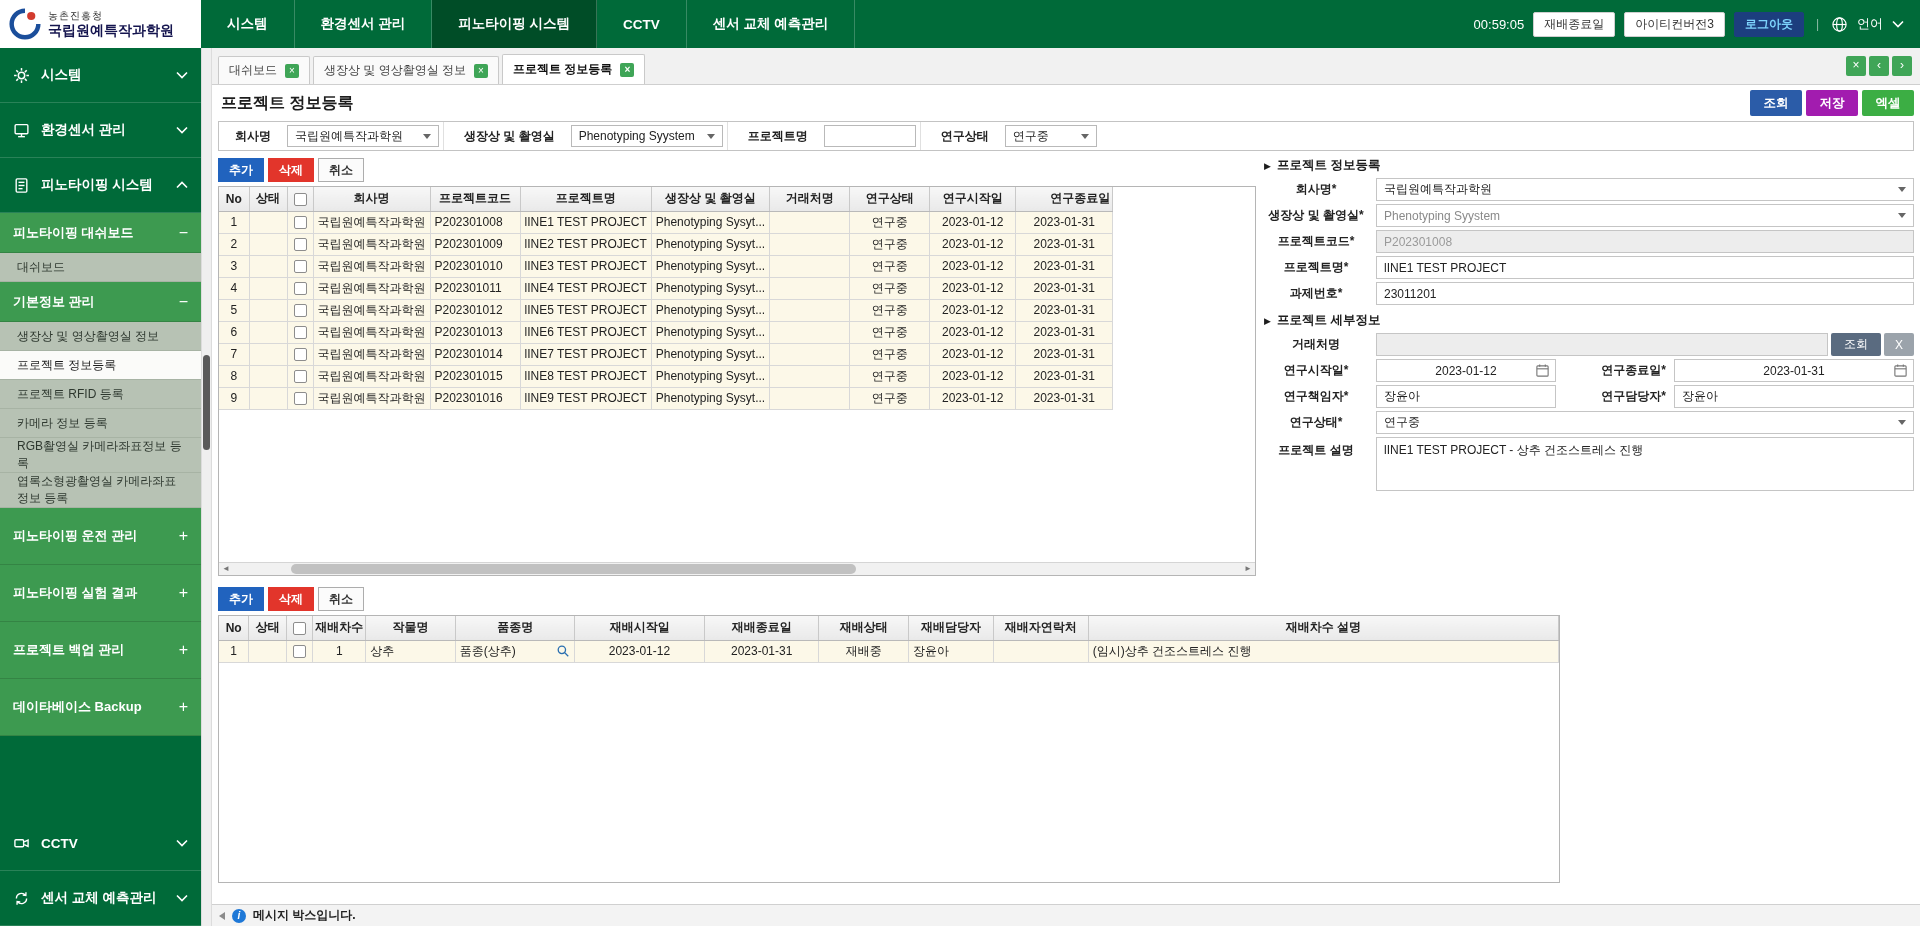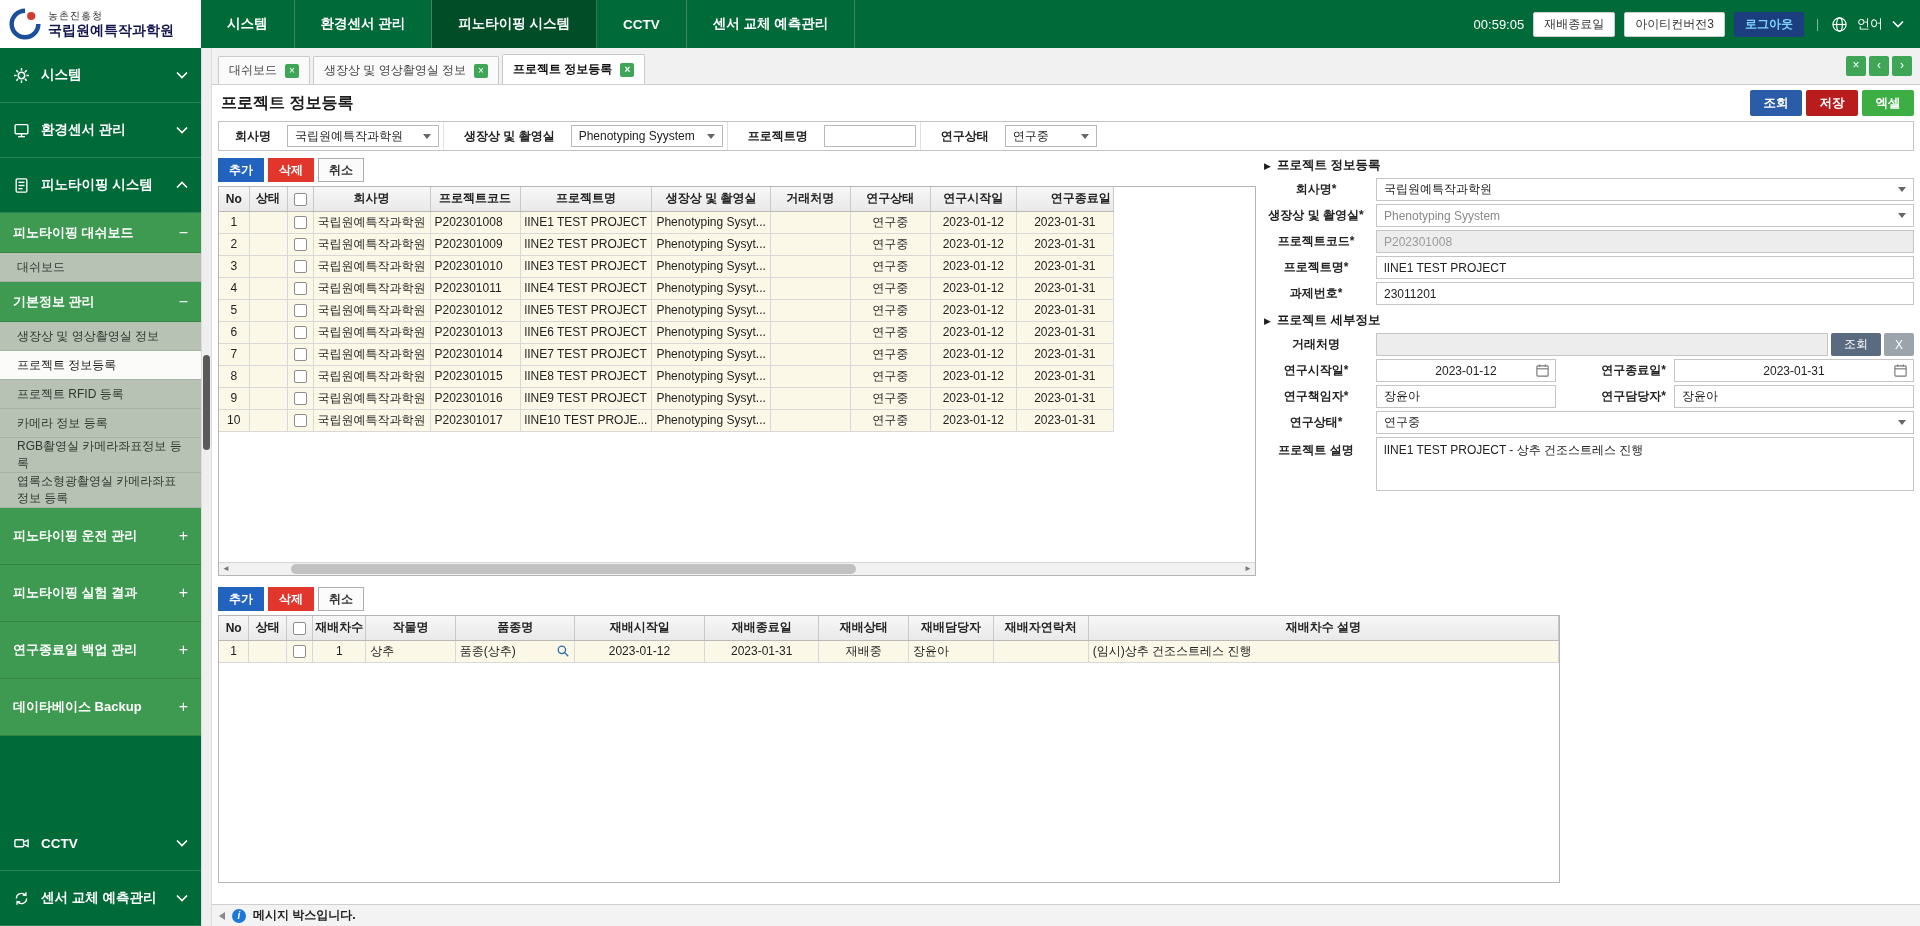--- a/index.html
+++ b/index.html
@@ -57,21 +57,21 @@
   .tab .x { width:14px; height:14px; background:#3FA557; color:#fff; font-size:10px; line-height:14px; text-align:center; border-radius:2px; }
   .tab-ctrls { position:absolute; right:8px; top:8px; display:flex; gap:3px; }
   .tab-ctrl { width:20px; height:20px; background:#3FA557; color:#fff; text-align:center; line-height:19px; font-size:12px; border-radius:2px; }
 
   .page-head { height:36px; flex:0 0 auto; display:flex; align-items:center; padding:0 6px; }
   .page-title { font-size:16px; font-weight:bold; color:#1d1d1d; margin-left:3px; }
   .page-actions { margin-left:auto; display:flex; gap:4px; }
   .pa-btn { height:26px; min-width:52px; padding:0 13px; color:#fff; font-weight:bold; font-size:12.5px;
     display:flex; align-items:center; justify-content:center; border-radius:2px; }
   .pa-btn.inquiry { background:#2B5CA8; }
-  .pa-btn.save { background:#b91c1c; }
+  .pa-btn.save { background:#a21caf; }
   .pa-btn.excel { background:#3CAE44; }
 
   .filterbar { margin:0 6px; flex:0 0 auto; border:1px solid #C3C3C3; height:30px; display:flex; align-items:center; background:#fff; }
   .f-label { font-weight:bold; text-align:center; padding:0 16px; white-space:nowrap; }
   .f-ctrl { height:22px; border:1px solid #B9B9B9; display:flex; align-items:center; gap:6px; padding:0 7px; background:#fff; }
   .f-select { width:152px; justify-content:space-between; }
   .f-input { width:92px; }
   .f-div { width:1px; align-self:stretch; background:#E0E0E0; margin:0 4px; }
   .chev-down { width:0; height:0; border-left:4px solid transparent; border-right:4px solid transparent; border-top:5px solid #666; }
 
@@ -240,21 +240,21 @@
       <div class="side-sub">엽록소형광촬영실 카메라좌표정보 등록</div>
       <div class="side-group tall">
         <span class="lbl">피노타이핑 운전 관리</span>
         <span class="pm">+</span>
       </div>
       <div class="side-group tall">
         <span class="lbl">피노타이핑 실험 결과</span>
         <span class="pm">+</span>
       </div>
       <div class="side-group tall">
-        <span class="lbl">연구종료일 백업 관리</span>
+        <span class="lbl">프로젝트 백업 관리</span>
         <span class="pm">+</span>
       </div>
       <div class="side-group tall">
         <span class="lbl">데이타베이스 Backup</span>
         <span class="pm">+</span>
       </div>
       <div class="side-top bottom-anchor">
         <span class="sicon">
           <svg width="17" height="17" viewBox="0 0 16 16" fill="none" stroke="#fff" stroke-width="1.3">
             <rect x="1.8" y="4.5" width="8.2" height="6.5" rx="1"></rect>
@@ -474,33 +474,20 @@
                   <td class="c">2023-01-12</td>
                   <td class="c">2023-01-31</td>
                 </tr>
                 <tr>
                   <td class="c">9</td>
                   <td class="c"></td>
                   <td class="c"><span class="cb"></span></td>
                   <td>국립원예특작과학원</td>
                   <td>P202301016</td>
                   <td>lINE9 TEST PROJECT</td>
-                  <td>Phenotyping Sysyt...</td>
-                  <td></td>
-                  <td class="c">연구중</td>
-                  <td class="c">2023-01-12</td>
-                  <td class="c">2023-01-31</td>
-                </tr>
-                <tr>
-                  <td class="c">10</td>
-                  <td class="c"></td>
-                  <td class="c"><span class="cb"></span></td>
-                  <td>국립원예특작과학원</td>
-                  <td>P202301017</td>
-                  <td>lINE10 TEST PROJE...</td>
                   <td>Phenotyping Sysyt...</td>
                   <td></td>
                   <td class="c">연구중</td>
                   <td class="c">2023-01-12</td>
                   <td class="c">2023-01-31</td>
                 </tr>
               </tbody>
           </table>
           <div class="hscroll">
             <span class="arr left">◄</span>

